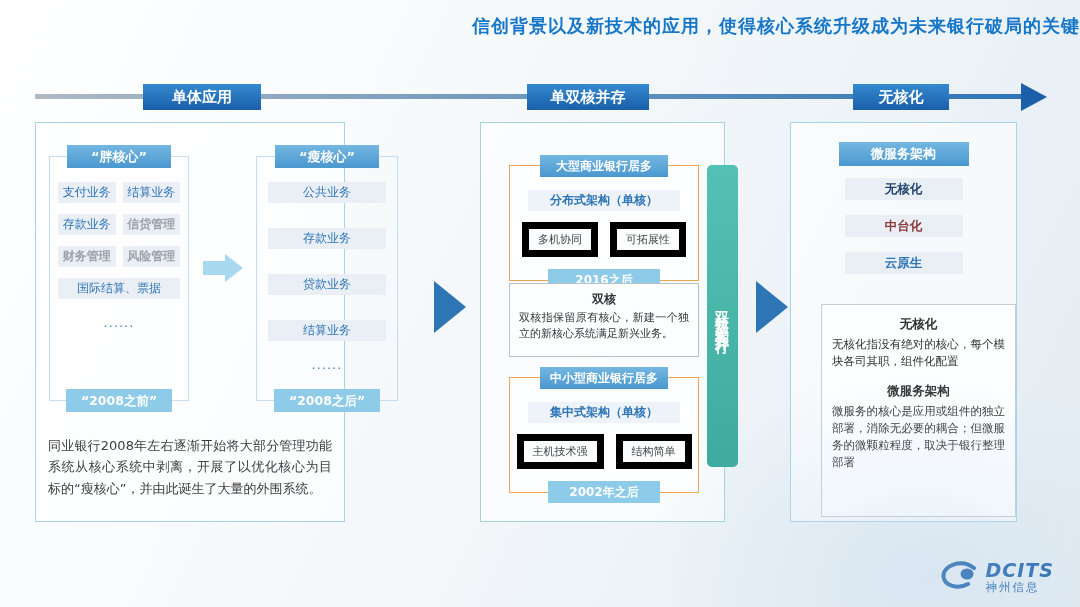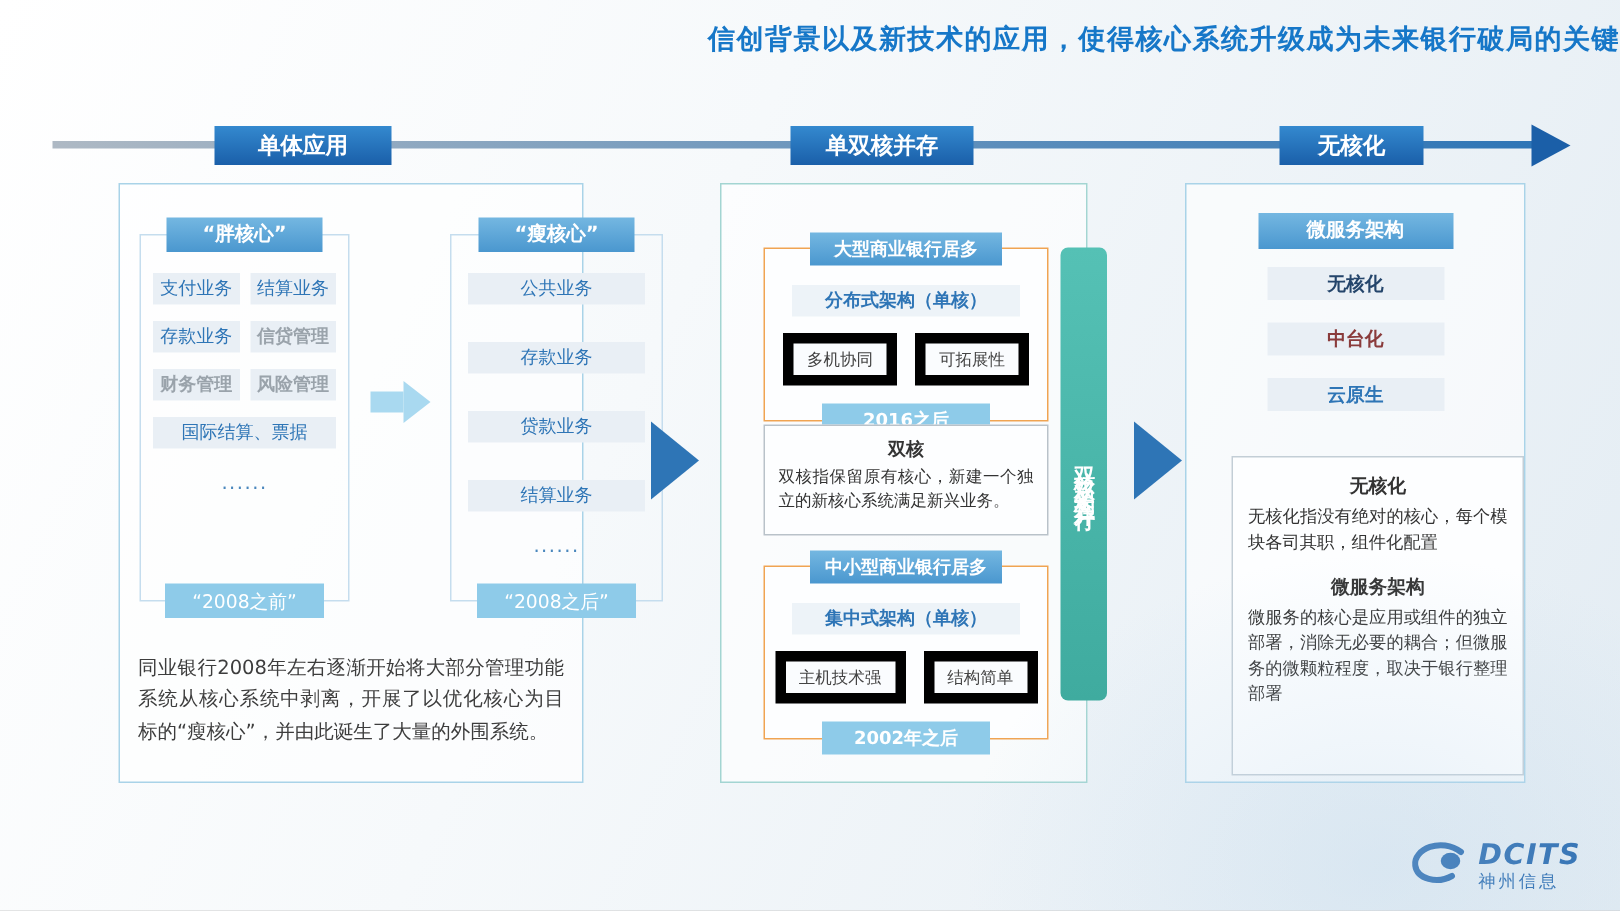--- a/index.html
+++ b/index.html
@@ -18,41 +18,41 @@
   .tl-head { position:absolute; left:1021px; top:83px; width:0; height:0;
              border-left:26px solid #1b5fa8; border-top:14px solid transparent; border-bottom:14px solid transparent; }
   .stage { position:absolute; top:84px; height:26px; line-height:26px; text-align:center;
            background:linear-gradient(180deg,#3489cf,#1a5fa9); color:#fff; font-size:15px; font-weight:bold; z-index:3; }
   .stage1 { left:143px; width:118px; }
   .stage2 { left:527px; width:122px; }
   .stage3 { left:853px; width:96px; }
 
   
   .panel { position:absolute; top:122px; height:400px; background:rgba(255,255,255,.62); }
-  .panel1 { left:35px;  width:310px; border:1px solid #a9d3e8;margin-left:44px; }
+  .panel1 { left:35px;  width:310px; border:1px solid #a9d3e8; }
   .panel2 { left:480px; width:245px; border:1px solid #a3d5d2; }
   .panel3 { left:790px; width:227px; border:1px solid #a9d3e8; }
 
   
   .core-box { position:absolute; top:33px; height:245px; border:1px solid #c5ddee; }
   .fat-core  { left:13px;  width:140px; }
   .thin-core { left:220px; width:142px; }
   .core-title { position:absolute; top:-12px; left:50%; transform:translateX(-50%); width:104px; height:23px;
                 line-height:23px; text-align:center; background:linear-gradient(180deg,#74b7e1,#4a97cf);
                 color:#fff; font-size:13px; font-weight:bold; white-space:nowrap; }
   .core-items { padding:25px 8px 0; display:grid; gap:11px 7px; }
   .fat-core  .core-items { grid-template-columns:1fr 1fr; }
   .thin-core .core-items { grid-template-columns:1fr; padding:25px 11px 0; gap:25px; }
   .core-item { background:#e9eff5; height:21px; line-height:21px; font-size:12px; text-align:center; white-space:nowrap; }
   .core-item.wide { grid-column:1 / -1; }
   .t-blue { color:#2e75b6; }
   .t-gray { color:#9aa3ab;font-weight:bold; }
   .dots { margin-top:16px; text-align:center; color:#4a87bd; font-size:13px; letter-spacing:1px; }
   .core-footer { position:absolute; bottom:-12px; left:50%; transform:translateX(-50%); width:106px; height:23px;
-                 line-height:23px; text-align:center; background:#8ecbe9; color:#fff; font-size:12.5px; font-weight:normal; white-space:nowrap; }
+                 line-height:23px; text-align:center; background:#8ecbe9; color:#fff; font-size:12.5px; font-weight:bold; white-space:nowrap; }
   .mini-arrow { position:absolute; left:164px; top:125px; width:46px; height:40px; }
   .mini-arrow .bar  { position:absolute; left:3px; top:13px; width:22px; height:14px; background:#a9d9f0; }
   .mini-arrow .head { position:absolute; left:25px; top:6px; width:0; height:0;
                       border-left:18px solid #a9d9f0; border-top:14px solid transparent; border-bottom:14px solid transparent; }
   .p1-desc { position:absolute; left:12px; right:12px; top:312px; font-size:13px; color:#3d3d3d;
              line-height:1.65; text-align:justify; }
 
   
   .obox { position:absolute; left:28px; width:190px; height:116px; border:1px solid #f0a452; background:#fdfeff; }
   .obox-large { top:30px;margin-top:12px; }

